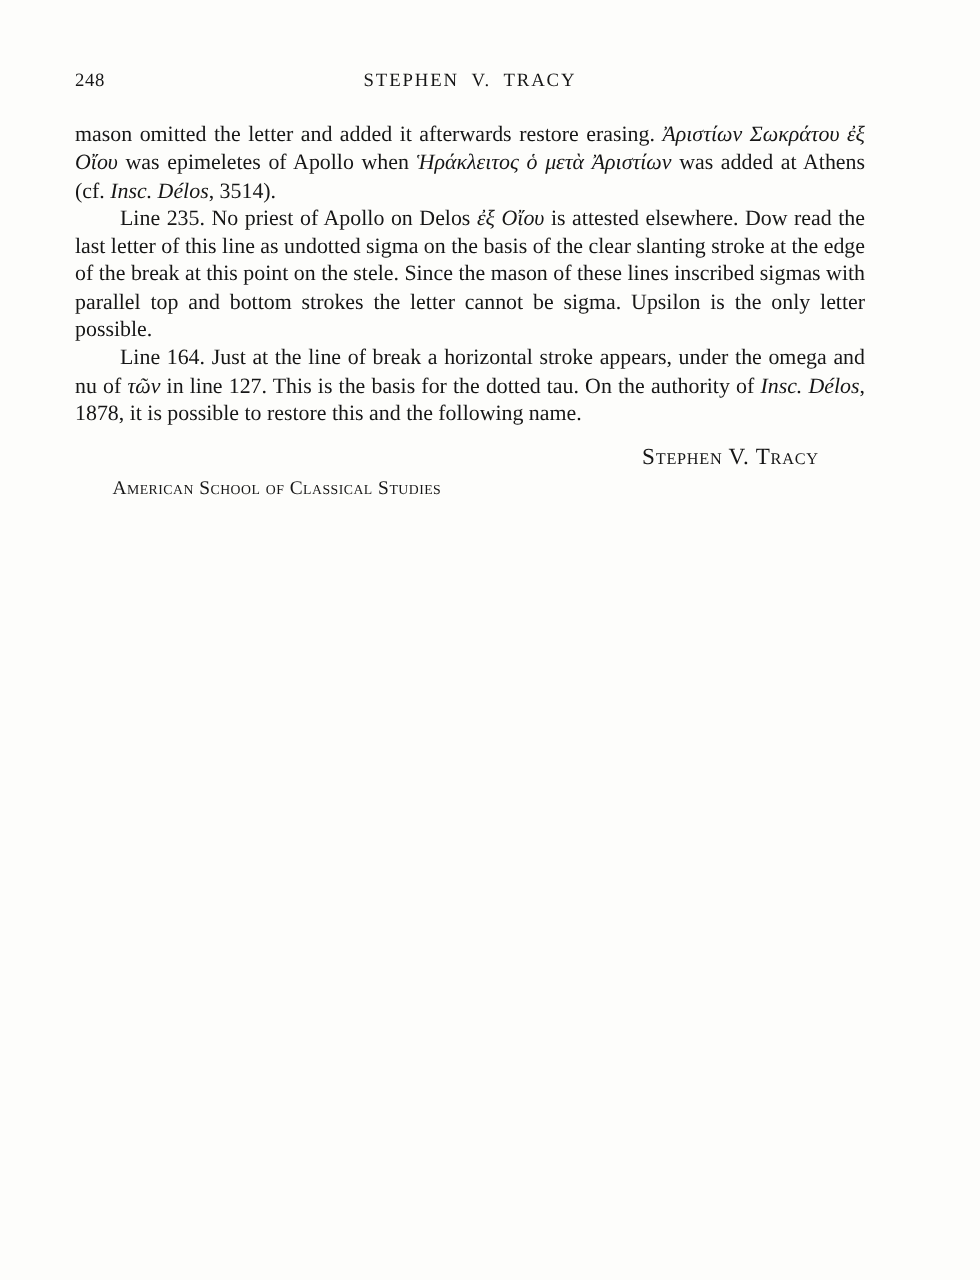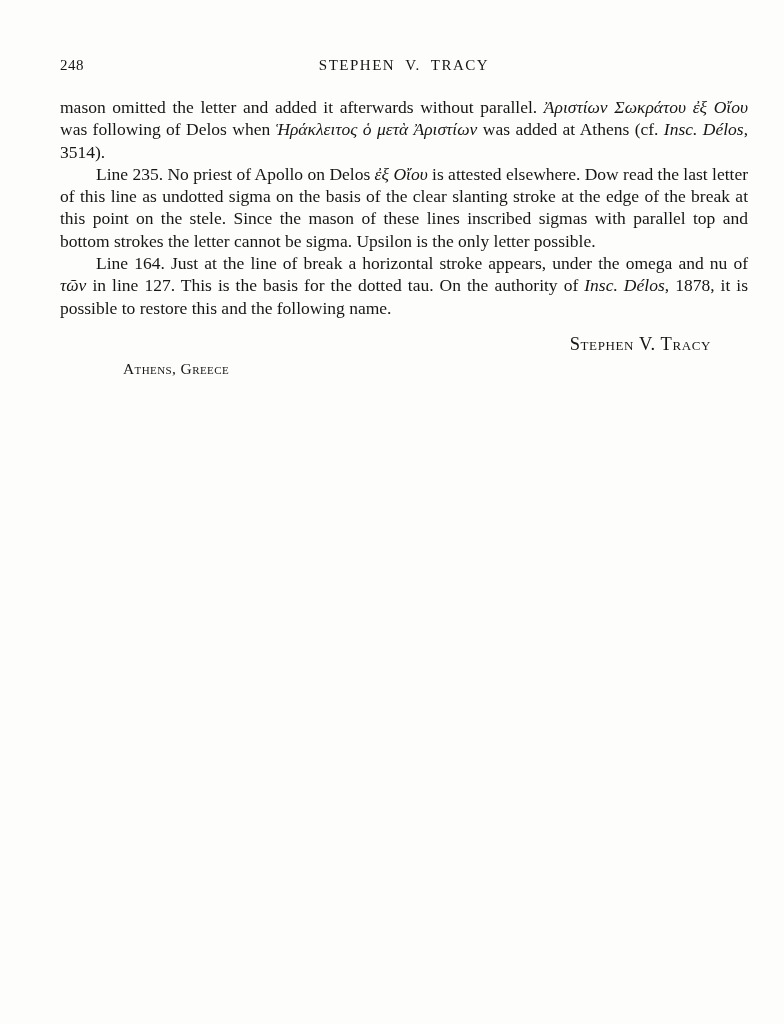--- a/index.html
+++ b/index.html
@@ -8,21 +8,21 @@
       height: 1024px;
       background: #fdfdfb;
       color: #161616;
       font-family: "Liberation Serif", "DejaVu Serif", serif;
       overflow: hidden;
     }
     .page {
       box-sizing: border-box;
       width: 784px;
       height: 1024px;
-      padding: 56px 36px 0 60px;
+      padding: 56px 92px 0 60px;
     }
     .header {
       position: relative;
       font-size: 15px;
       line-height: 19px;
       margin-bottom: 21px;
     }
     .page-number {
       position: absolute;
       left: 0;
@@ -67,27 +67,27 @@
 
 <div class="page">
 
   <div class="header">
     <span class="page-number">248</span>
     <span class="running-head">STEPHEN V. TRACY</span>
   </div>
 
   <div class="body-text">
 
-    <p><span>mason omitted the letter and added it afterwards without parallel.  </span><span class="gk">Ἀριστίων Σωκράτου ἐξ Οἴου</span><span> was following of Delos when </span><span class="gk">Ἡράκλειτος ὁ μετὰ Ἀριστίων</span><span> was added at Athens (cf. </span><span class="it">Insc. Délos</span><span>, 3514).</span></p>
+    <p><span>mason omitted the letter and added it afterwards restore erasing.  </span><span class="gk">Ἀριστίων Σωκράτου ἐξ Οἴου</span><span> was epimeletes of Apollo when </span><span class="gk">Ἡράκλειτος ὁ μετὰ Ἀριστίων</span><span> was added at Athens (cf. </span><span class="it">Insc. Délos</span><span>, 3514).</span></p>
 
     <p class="indent"><span>Line 235.  No priest of Apollo on Delos </span><span class="gk">ἐξ Οἴου</span><span> is attested elsewhere.  Dow read the last letter of this line as undotted sigma on the basis of the clear slanting stroke at the edge of the break at this point on the stele.  Since the mason of these lines inscribed sigmas with parallel top and bottom strokes the letter cannot be sigma.  Upsilon is the only letter possible.</span></p>
 
     <p class="indent"><span>Line 164.  Just at the line of break a horizontal stroke appears, under the omega and nu of </span><span class="gk">τῶν</span><span> in line 127.  This is the basis for the dotted tau.  On the authority of </span><span class="it">Insc. Délos</span><span>, 1878, it is possible to restore this and the following name.</span></p>
 
   </div>
 
   <div class="signature">Stephen V. Tracy</div>
 
   <div class="institution-block">
-    <div class="location">Athens, Greece</div>
+    <div class="institution">American School of Classical Studies</div>
   </div>
 
 </div>
 
 </body></html>

